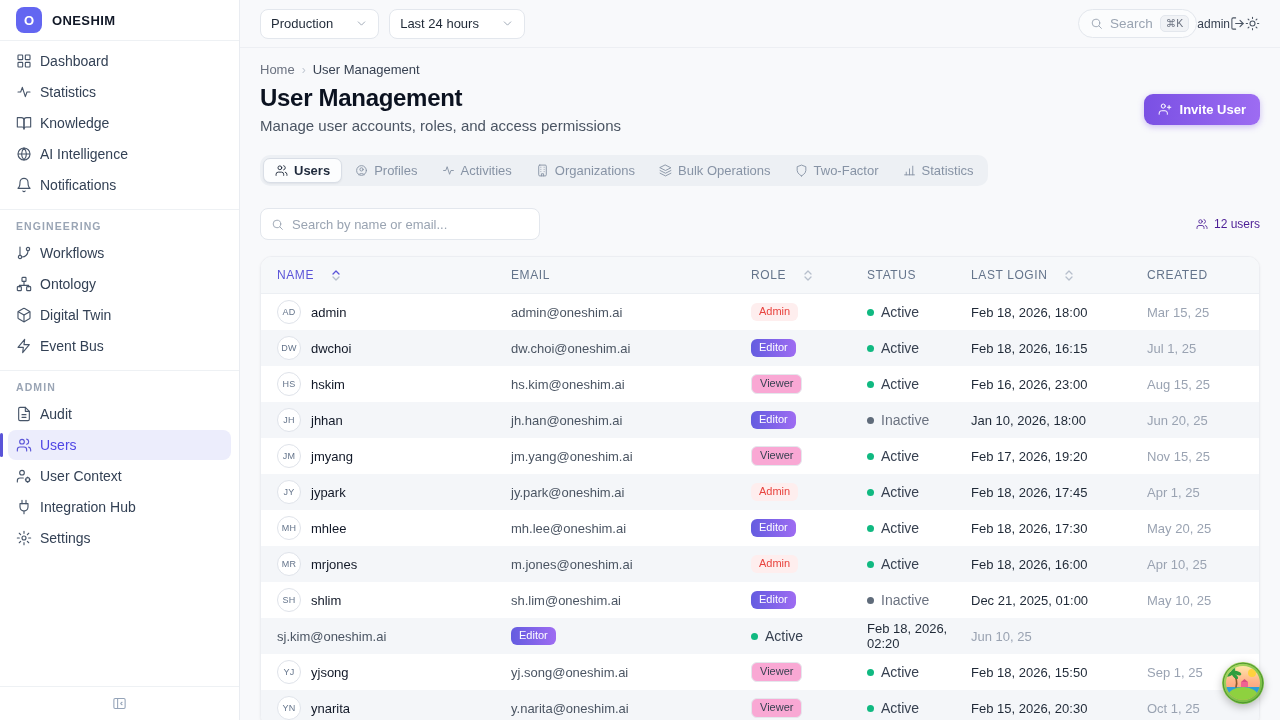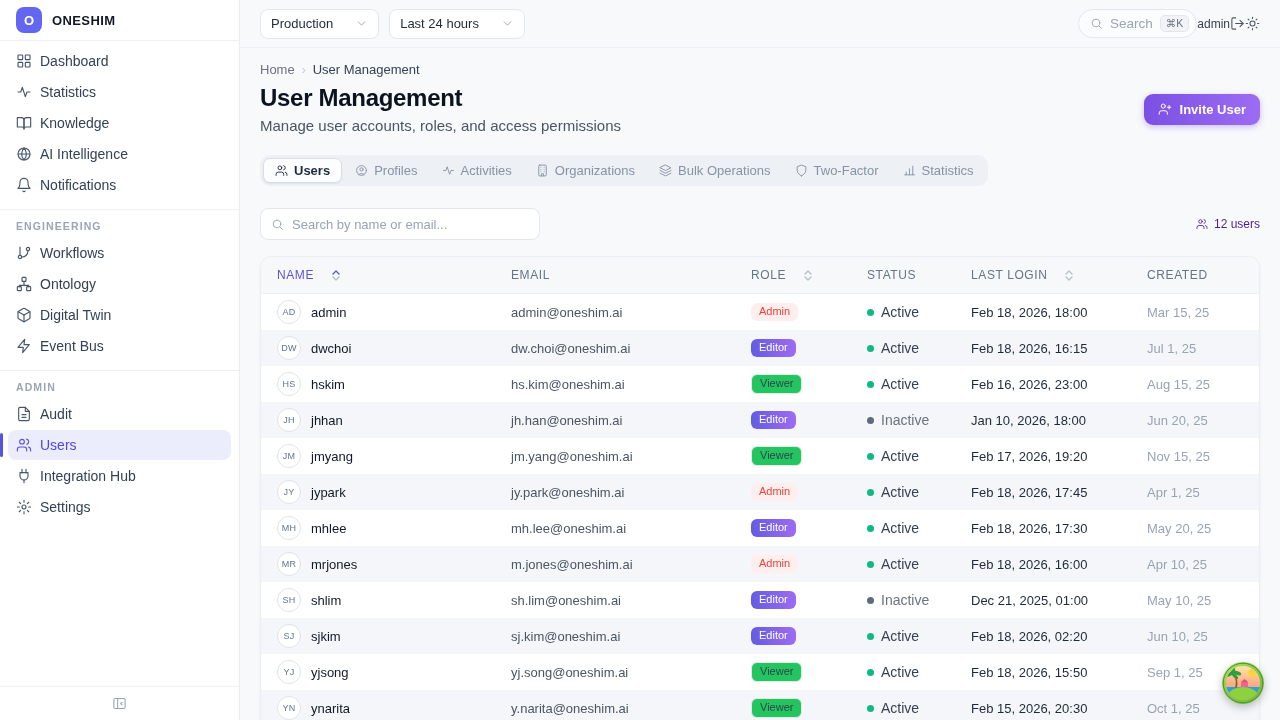--- a/index.html
+++ b/index.html
@@ -69,21 +69,21 @@
   .th.sorted .sort .up{color:#5b54d8}
   .trow{height:36px;font-size:13px;cursor:pointer}
   .trow:nth-child(even){background:#f4f6f9}
   .name-cell{display:flex;align-items:center;gap:10px}
   .avatar{width:24px;height:24px;border-radius:50%;background:#fff;border:1px solid #dfe3ea;color:#64748b;font-size:9px;font-weight:400;display:flex;align-items:center;justify-content:center;letter-spacing:.2px}
   .uname{color:#111827;font-weight:500}
   .email{color:#4b5563}
   .badge{display:inline-block;font-size:11px;padding:2.5px 8px;border-radius:6px;line-height:1.25}
   .badge.b-admin{color:#e8443f;background:#feeeee}
   .badge.b-editor{color:#fff;background:linear-gradient(90deg,#645ce0,#9e6cf2)}
-  .badge.b-viewer{color:#374151;background:#22c55e;border:1px solid #e4e7ec}
+  .badge.b-viewer{color:#374151;background:#f9a8d4;border:1px solid #e4e7ec}
   .status{display:flex;align-items:center;gap:7px}
   .dot{width:7px;height:7px;border-radius:50%}
   .dot.s-active{background:#10b981}
   .dot.s-inactive{background:#5f6b7a}
   .stxt{font-size:14px;color:#374151}
   .stxt.s-inactive{color:#6b7280}
   .login{color:#1f2937}
   .created{color:#9aa3b2}
 
   
@@ -204,20 +204,31 @@
     </div>
     <div class="nav-item active">
       <span class="nicon">
           <svg class="i" width="16" height="16" viewBox="0 0 24 24">
             <path d="M16 21v-2a4 4 0 0 0-4-4H6a4 4 0 0 0-4 4v2"></path>
             <circle cx="9" cy="7" r="3.5"></circle>
             <path d="M22 21v-2a4 4 0 0 0-3-3.87M16 3.13a4 4 0 0 1 0 7.75"></path>
           </svg>
         </span>
       <span>Users</span>
+    </div>
+    <div class="nav-item">
+      <span class="nicon">
+          <svg class="i" width="16" height="16" viewBox="0 0 24 24">
+            <circle cx="9" cy="7" r="3.5"></circle>
+            <path d="M2 21v-2a4 4 0 0 1 4-4h5"></path>
+            <circle cx="17.5" cy="17.5" r="3"></circle>
+            <path d="M17.5 13.5v1M17.5 20.5v1M21 17.5h-1M15 17.5h-1"></path>
+          </svg>
+        </span>
+      <span>User Context</span>
     </div>
     <div class="nav-item">
       <span class="nicon">
           <svg class="i" width="16" height="16" viewBox="0 0 24 24">
             <path d="M12 22v-4M9 7V2M15 7V2"></path>
             <path d="M18 7v5a6 6 0 0 1-12 0V7z"></path>
           </svg>
         </span>
       <span>Integration Hub</span>
     </div>
@@ -581,24 +592,20 @@
             <div class="cell"><span class="badge b-editor">Editor</span></div>
             <div class="cell status">
               <span class="dot s-inactive"></span>
               <span class="stxt s-inactive">Inactive</span>
             </div>
             <div class="cell login">Dec 21, 2025, 01:00</div>
             <div class="cell created">May 10, 25</div>
           </div>
 
           <div class="trow">
-            <div class="cell name-cell">
-              <span class="avatar">SJ</span>
-              <span class="uname">sjkim</span>
-            </div>
             <div class="cell email">sj.kim@oneshim.ai</div>
             <div class="cell"><span class="badge b-editor">Editor</span></div>
             <div class="cell status">
               <span class="dot s-active"></span>
               <span class="stxt s-active">Active</span>
             </div>
             <div class="cell login">Feb 18, 2026, 02:20</div>
             <div class="cell created">Jun 10, 25</div>
           </div>
 

